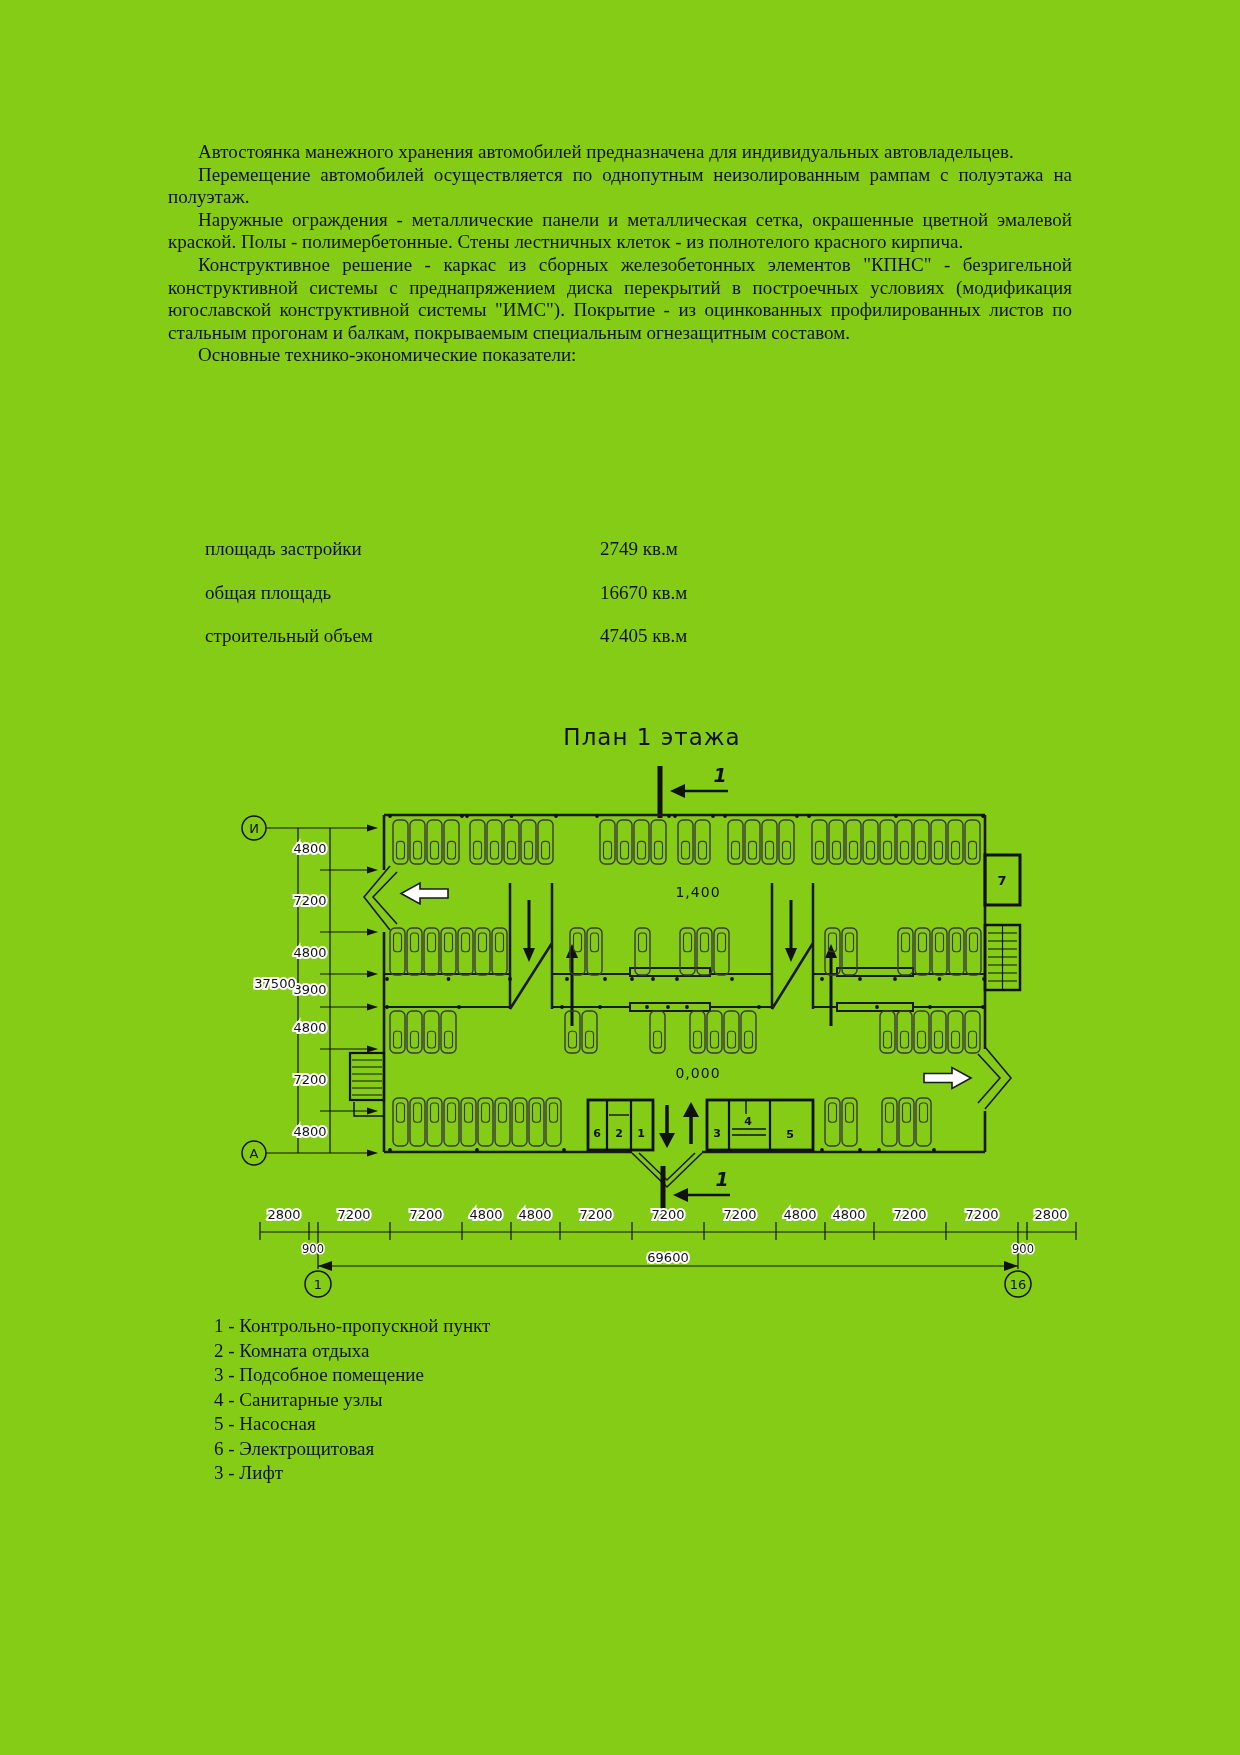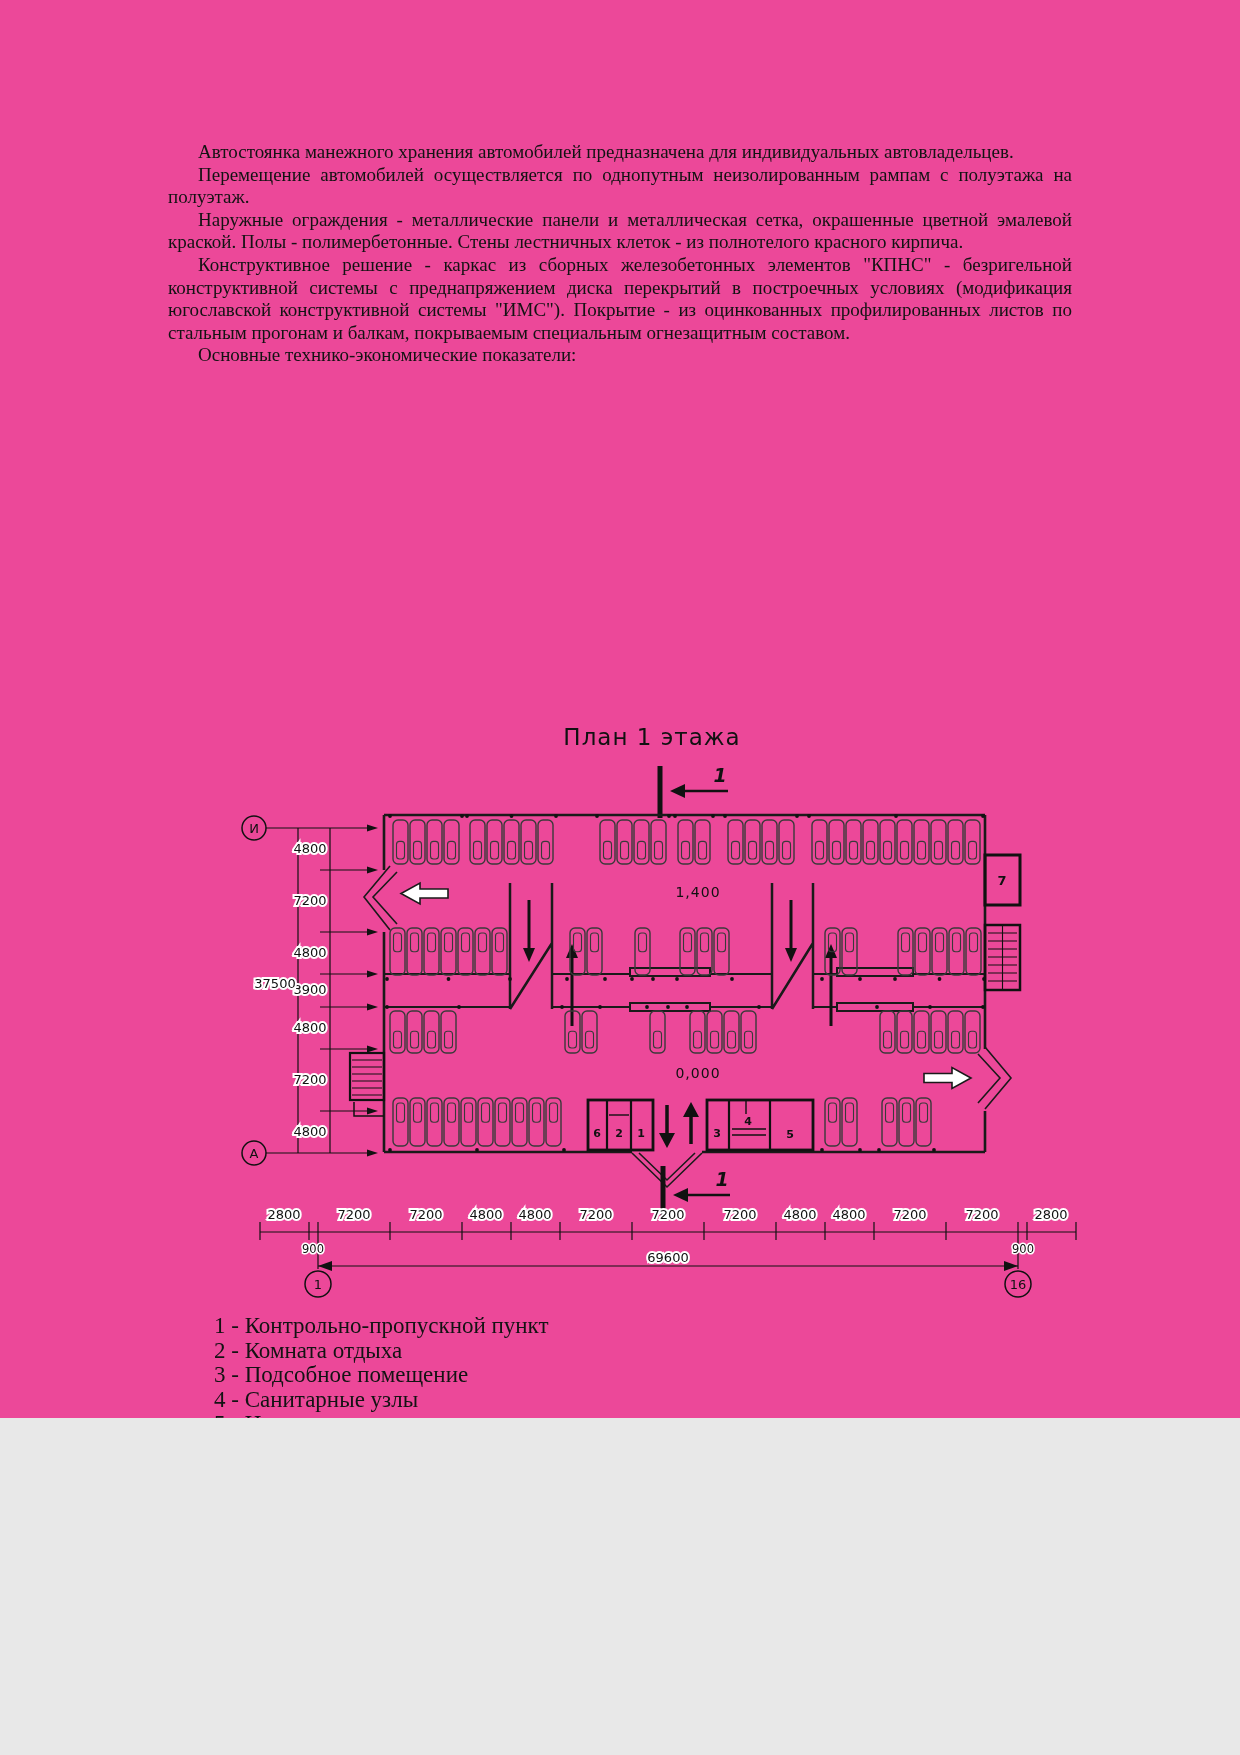--- a/index.html
+++ b/index.html
@@ -1,28 +1,28 @@
 <!DOCTYPE html>
 <html><head>
 <meta charset="utf-8">
 <style>
   html,body{margin:0;padding:0;background:#e8e8e8;}
   .page{
-    position:relative;width:1240px;height:1418px;background:#ec4899;
+    position:relative;width:1240px;height:1755px;background:#84cc16;
     font-family:"Liberation Serif",serif;color:#131313;overflow:hidden;
     margin:0 auto;
   }
   .text-block{
     position:absolute;left:168px;top:141px;width:904px;
     font-size:19px;line-height:22.6px;text-align:justify;
   }
   .text-block p{margin:0;text-indent:30px;}
   .indicators{position:absolute;left:205px;top:538px;width:700px;font-size:19px;}
   .ind-row{display:grid;grid-template-columns:395px auto;margin-bottom:21px;line-height:22.6px;}
-  .legend{position:absolute;left:214px;top:1314px;font-size:23px;line-height:24.5px;}
+  .legend{position:absolute;left:214px;top:1314px;font-size:19px;line-height:24.5px;}
   .plan-svg{position:absolute;left:180px;top:688px;}
   .plan-svg text{font-family:"DejaVu Sans",sans-serif;fill:#111;}
   .dimtxt{font-size:13px;paint-order:stroke;stroke:#fff;stroke-width:4px;}
   .subdim{font-size:11.5px;paint-order:stroke;stroke:#fff;stroke-width:3px;}
   .axis-label{font-size:13px;}
   .room-num{font-size:11px;font-weight:bold;}
   .level-mark{font-size:14px;letter-spacing:1px;}
   .section-num{font-size:19px;font-weight:bold;font-style:italic;}
   .plan-title{font-size:23px;letter-spacing:1px;}
 </style>
@@ -32,20 +32,34 @@
 <div class="page">
 
   <div class="text-block">
     <p>Автостоянка манежного хранения автомобилей предназначена для индивидуальных автовладельцев.</p>
     <p>Перемещение автомобилей осуществляется по однопутным неизолированным рампам с полуэтажа на полуэтаж.</p>
     <p>Наружные ограждения - металлические панели и металлическая сетка, окрашенные цветной эмалевой краской. Полы - полимербетонные. Стены лестничных клеток - из полнотелого красного кирпича.</p>
     <p>Конструктивное решение - каркас из сборных железобетонных элементов "КПНС" - безригельной конструктивной системы с преднапряжением диска перекрытий в построечных условиях (модификация югославской конструктивной системы "ИМС"). Покрытие - из оцинкованных профилированных листов по стальным прогонам и балкам, покрываемым специальным огнезащитным составом.</p>
     <p>Основные технико-экономические показатели:</p>
   </div>
 
+  <div class="indicators">
+    <div class="ind-row">
+      <span>площадь застройки</span>
+      <span>2749 кв.м</span>
+    </div>
+    <div class="ind-row">
+      <span>общая площадь</span>
+      <span>16670 кв.м</span>
+    </div>
+    <div class="ind-row">
+      <span>строительный объем</span>
+      <span>47405 кв.м</span>
+    </div>
+  </div>
 
   <svg class="plan-svg" width="900" height="650" viewBox="0 0 900 650">
 
     <text class="plan-title" x="472" y="57" text-anchor="middle">План 1 этажа</text>
 
     <g stroke="#111">
       <line x1="480" y1="78" x2="480" y2="130" stroke-width="5"></line>
       <line x1="548" y1="103" x2="496" y2="103" stroke-width="2.5"></line>
       <polygon points="490,103 505,96 505,110" fill="#111" stroke="none"></polygon>
       <text class="section-num" x="540" y="94" text-anchor="middle" stroke="none">1</text>

